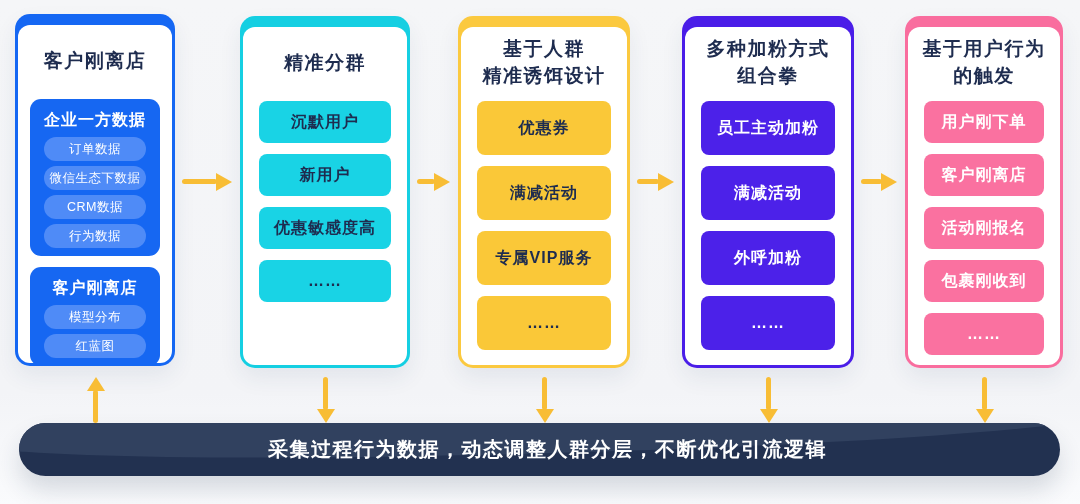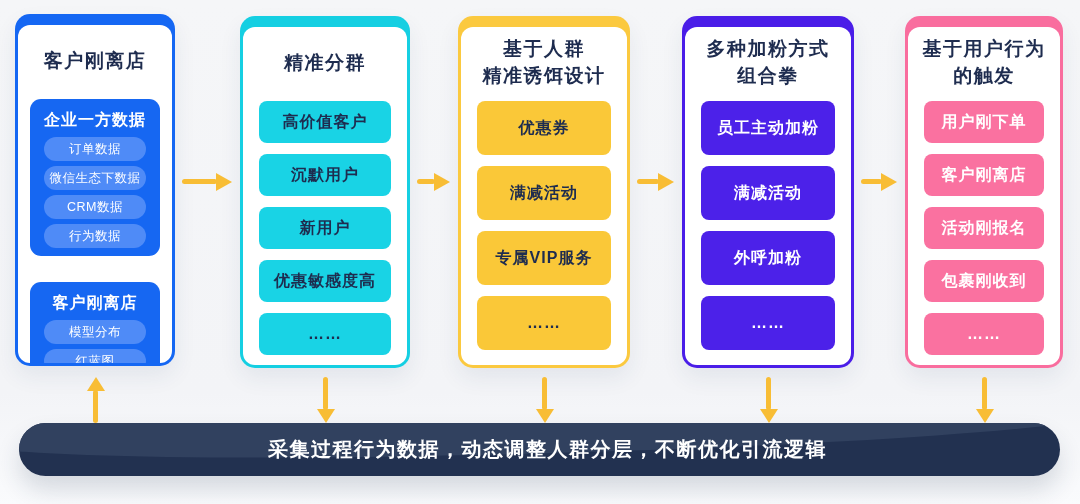--- a/index.html
+++ b/index.html
@@ -39,21 +39,21 @@
     display:flex;flex-direction:column;align-items:center;
     gap:11px;padding:2px 16px 14px 16px;
   }
   .item{
     width:100%;height:var(--ih,42px);flex:0 0 var(--ih,42px);
     border-radius:8px;
     display:flex;align-items:center;justify-content:center;
     font-size:16px;font-weight:700;letter-spacing:1px;
   }
   .groups{
-    display:flex;flex-direction:column;gap:26px;
+    display:flex;flex-direction:column;gap:11px;
     padding:2px 12px 10px 12px;
     justify-content:center;
   }
   .group{
     border-radius:11px;
     padding:9px 8px 8px 8px;
   }
   .group-header{
     text-align:center;font-size:16px;font-weight:700;letter-spacing:1px;
     margin:2px 0 6px 0;
@@ -140,21 +140,20 @@
           </div>
         </div>
       </div>
     </div>
     <div class="card" style="left: 240px; top: 16px; width: 170px; height: 352px; background: rgb(21, 207, 226);">
       <div class="card-inner">
         <div class="card-title">
           <span>精准分群</span>
         </div>
         <div class="items" style="--ih: 42px;">
-          <div class="item" style="background: rgb(25, 211, 229); color: rgb(30, 44, 79);">高价值客户</div>
           <div class="item" style="background: rgb(25, 211, 229); color: rgb(30, 44, 79);">沉默用户</div>
           <div class="item" style="background: rgb(25, 211, 229); color: rgb(30, 44, 79);">新用户</div>
           <div class="item" style="background: rgb(25, 211, 229); color: rgb(30, 44, 79);">优惠敏感度高</div>
           <div class="item" style="background: rgb(25, 211, 229); color: rgb(30, 44, 79);">……</div>
         </div>
       </div>
     </div>
     <div class="card" style="left: 458px; top: 16px; width: 172px; height: 352px; background: rgb(251, 201, 63);">
       <div class="card-inner">
         <div class="card-title">

